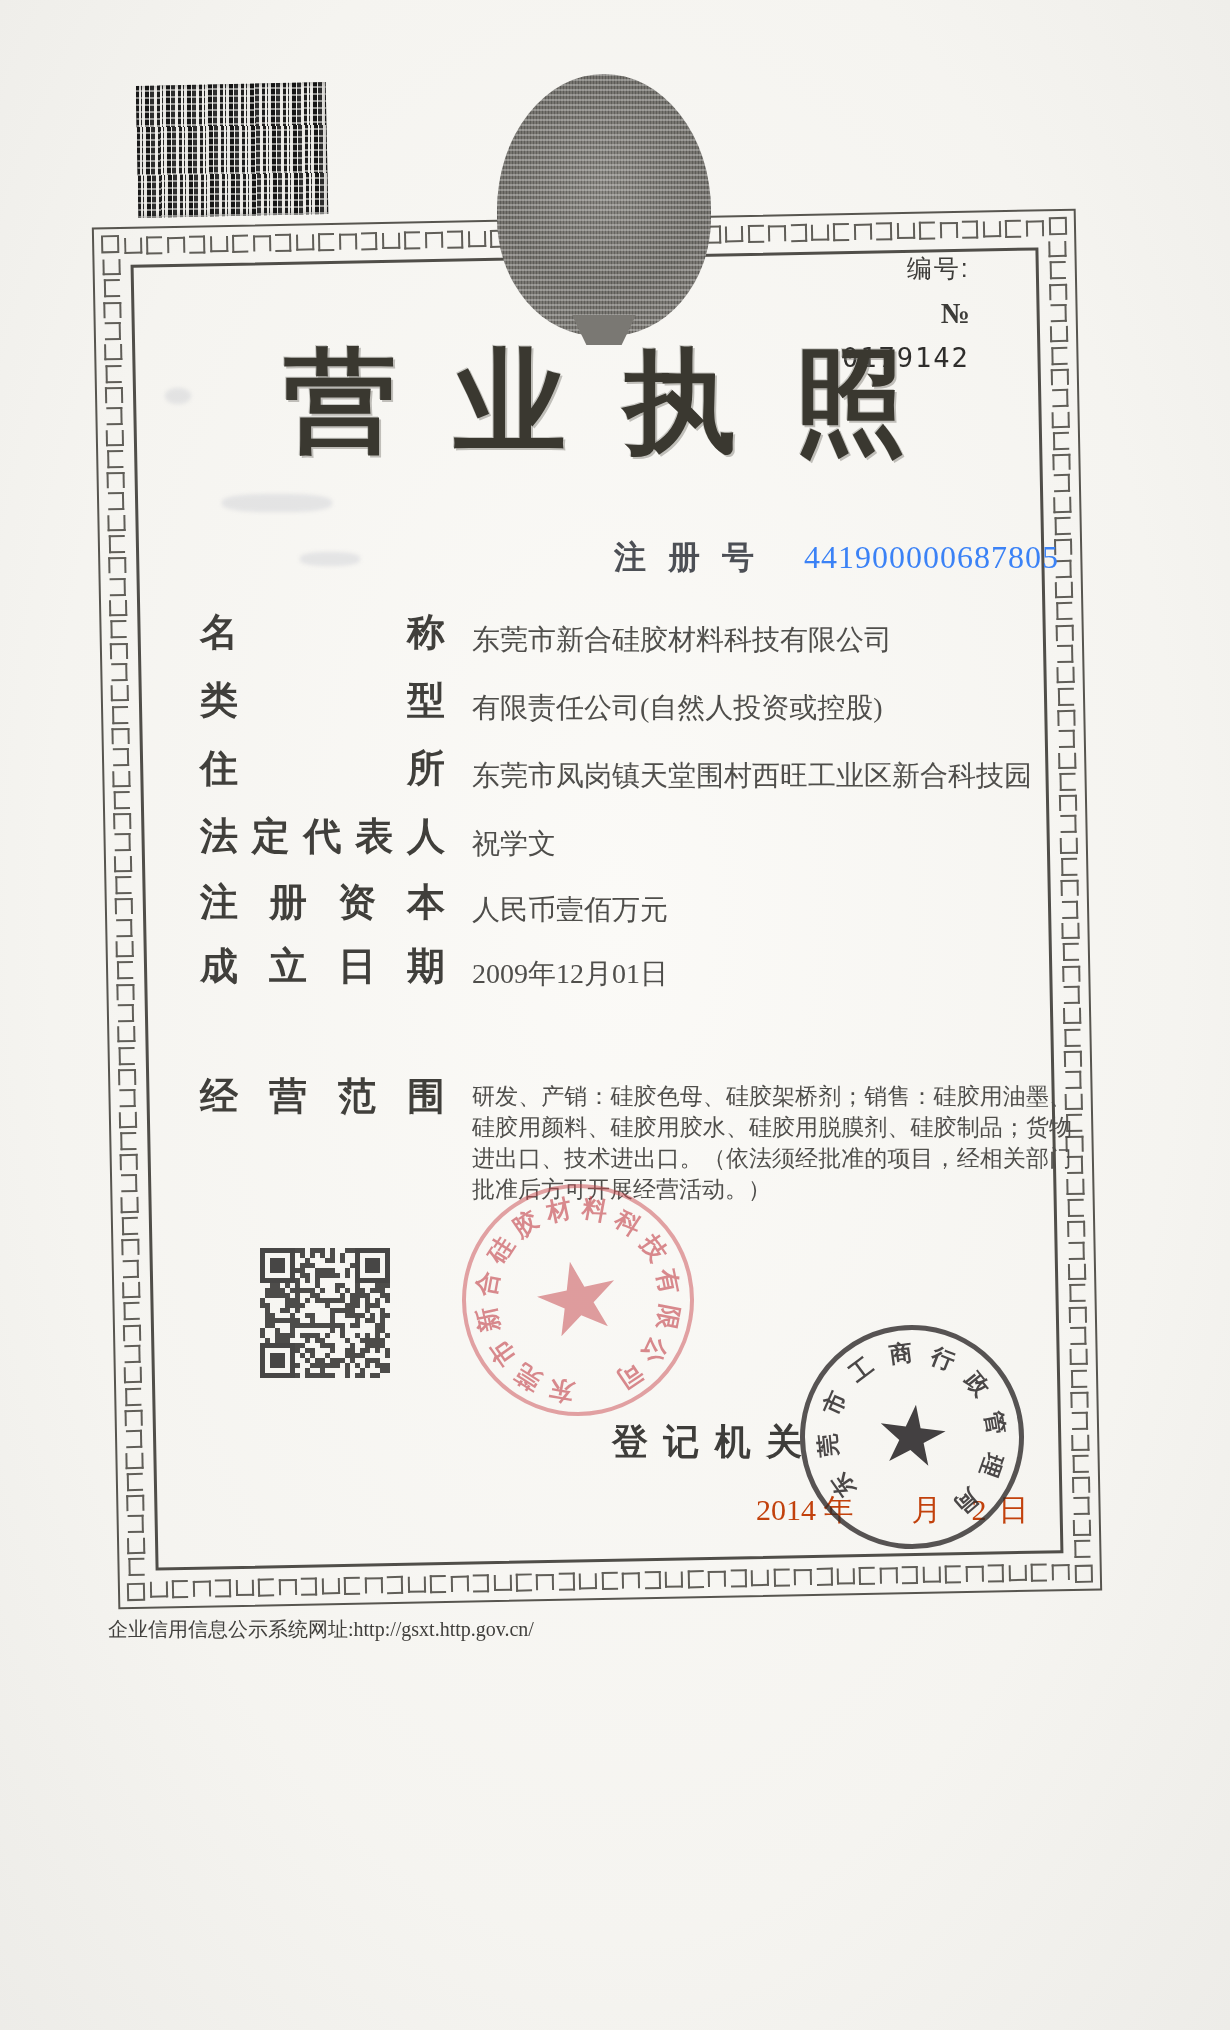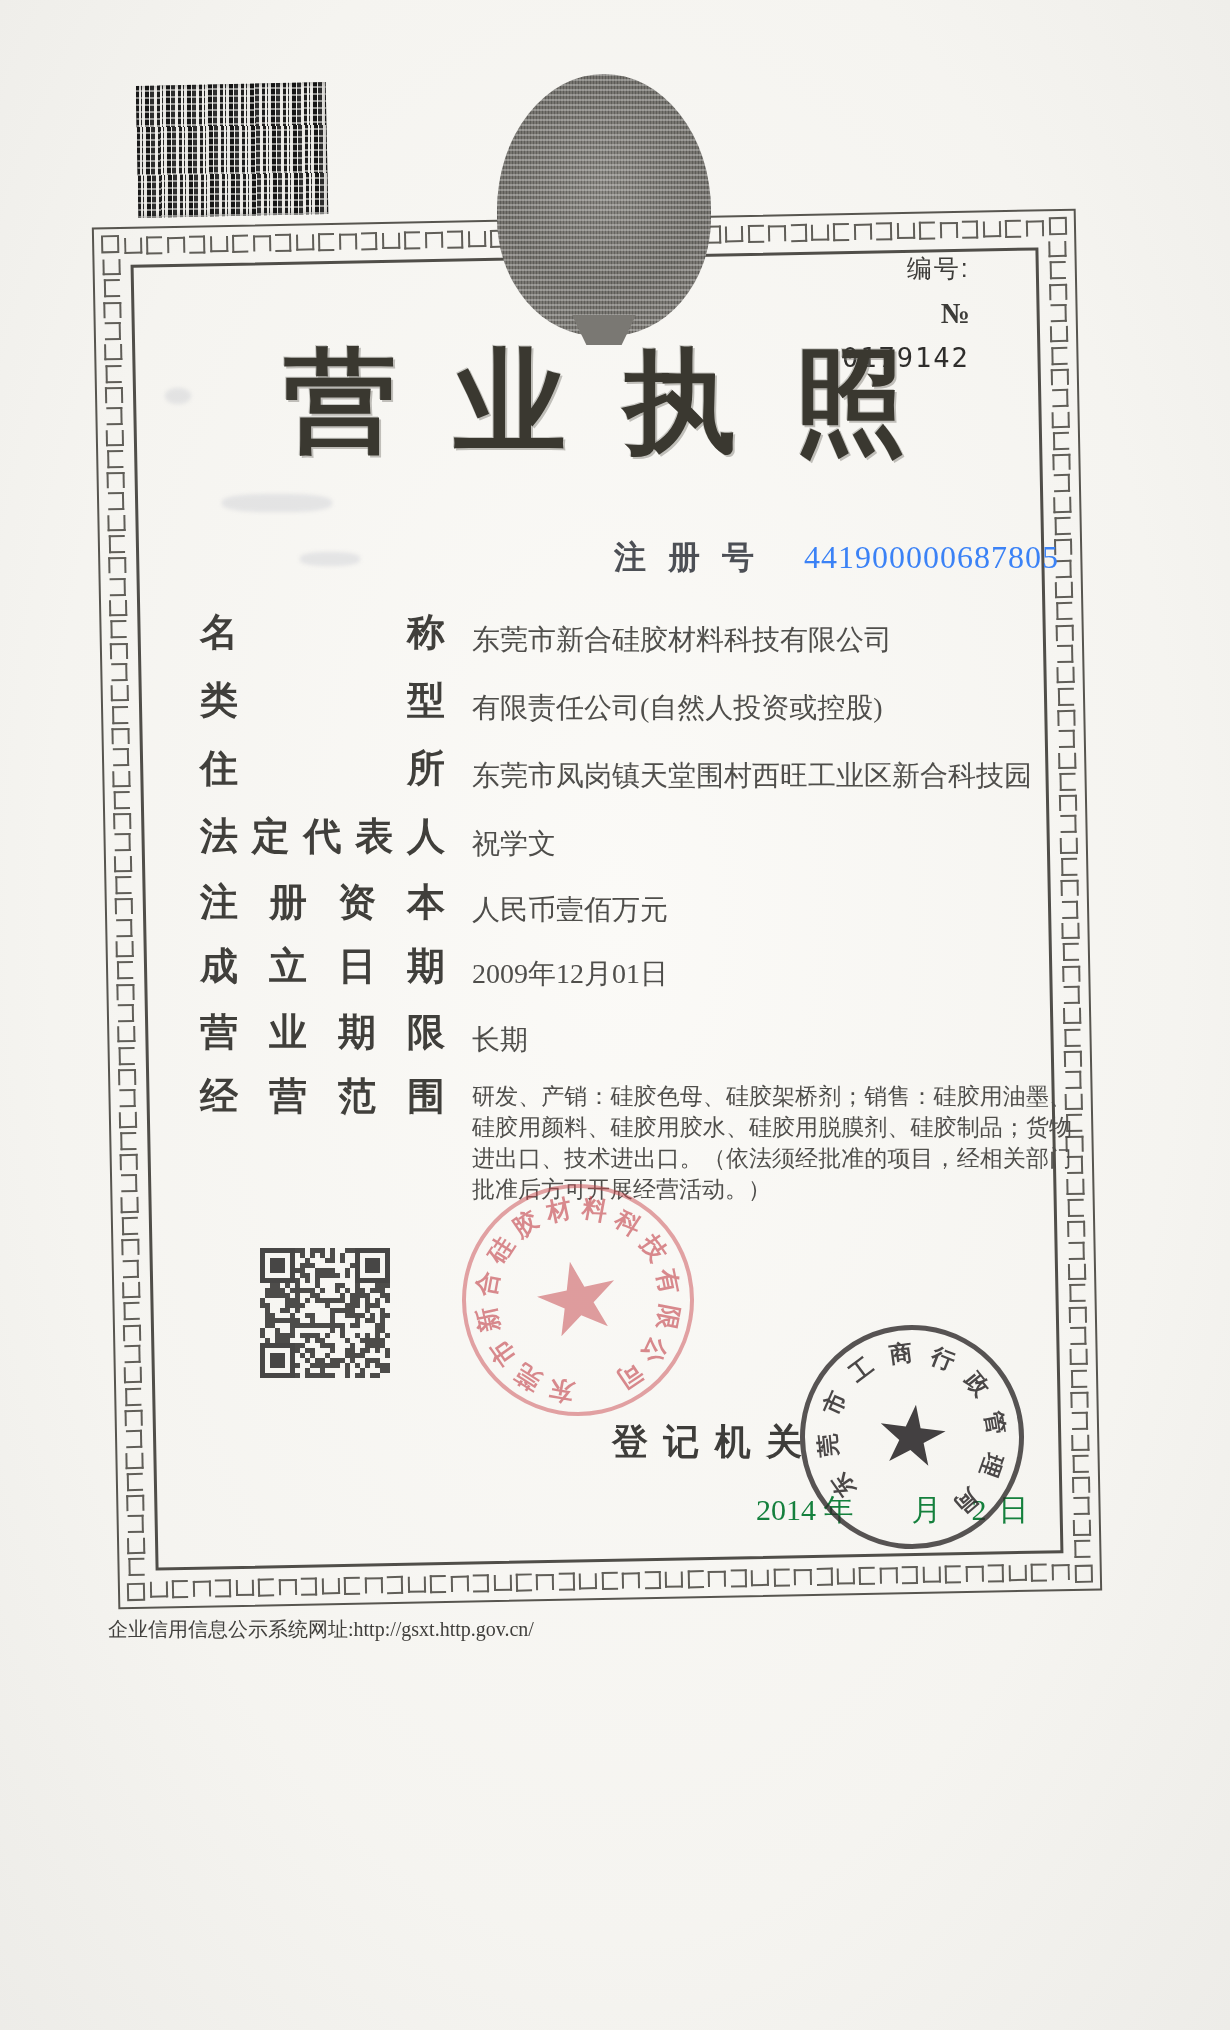--- a/index.html
+++ b/index.html
@@ -109,21 +109,21 @@
   .company-seal .ring span{font-size:25px;font-weight:700;color:rgba(193,62,70,.6);}
   .company-seal .star{width:82px;height:78px;background:rgba(198,70,76,.52);}
   .authority-seal{left:800px;top:1325px;width:214px;height:214px;border:5px solid rgba(46,42,43,.8);transform:rotate(7deg);}
   .authority-seal .ring span{font-size:23px;font-weight:700;color:rgba(40,37,38,.84);}
   .authority-seal .star{width:68px;height:65px;background:rgba(42,39,40,.88);}
 
   
   .registrar{position:absolute;left:612px;top:1418px;width:190px;z-index:5;
     font-size:36px;font-weight:700;color:#3e3d3a;text-align:justify;text-align-last:justify;}
   .date-line{position:absolute;left:756px;top:1490px;display:flex;align-items:baseline;z-index:5;
-    font-size:30px;font-family:"Liberation Serif",serif;color:#15803d;}
+    font-size:30px;font-family:"Liberation Serif",serif;color:#c2410c;}
   .date-line .m{margin-left:58px;} .date-line .d{margin-left:30px;} .date-line .dl{margin-left:12px;}
 
   
   .footer-left{position:absolute;left:108px;top:1616px;font-size:20px;color:#403f3c;
     font-family:"Liberation Serif",serif;z-index:5;}
   .footer-right{position:absolute;left:712px;top:1614px;font-size:21px;color:#3b3a38;
     font-family:"Liberation Serif",serif;z-index:5;letter-spacing:1px;}
 
   
   .smudge{position:absolute;background:rgba(90,95,130,.12);filter:blur(2px);z-index:2;}
@@ -394,24 +394,20 @@
     <span class="field-label">法定代表人</span>
     <span class="field-value">祝学文</span>
   </div>
   <div class="field-row row-capital">
     <span class="field-label">注册资本</span>
     <span class="field-value">人民币壹佰万元</span>
   </div>
   <div class="field-row row-date">
     <span class="field-label">成立日期</span>
     <span class="field-value">2009年12月01日</span>
-  </div>
-  <div class="field-row row-term">
-    <span class="field-label">营业期限</span>
-    <span class="field-value">长期</span>
   </div>
   <div class="field-row row-scope">
     <span class="field-label">经营范围</span>
     <span class="field-value">研发、产销：硅胶色母、硅胶架桥剂；销售：硅胶用油墨、硅胶用颜料、硅胶用胶水、硅胶用脱膜剂、硅胶制品；货物进出口、技术进出口。（依法须经批准的项目，经相关部门批准后方可开展经营活动。）</span>
   </div>
 
   <div class="qr">
     <div class="qr-grid">
         <i class="on"></i>
         <i></i>

